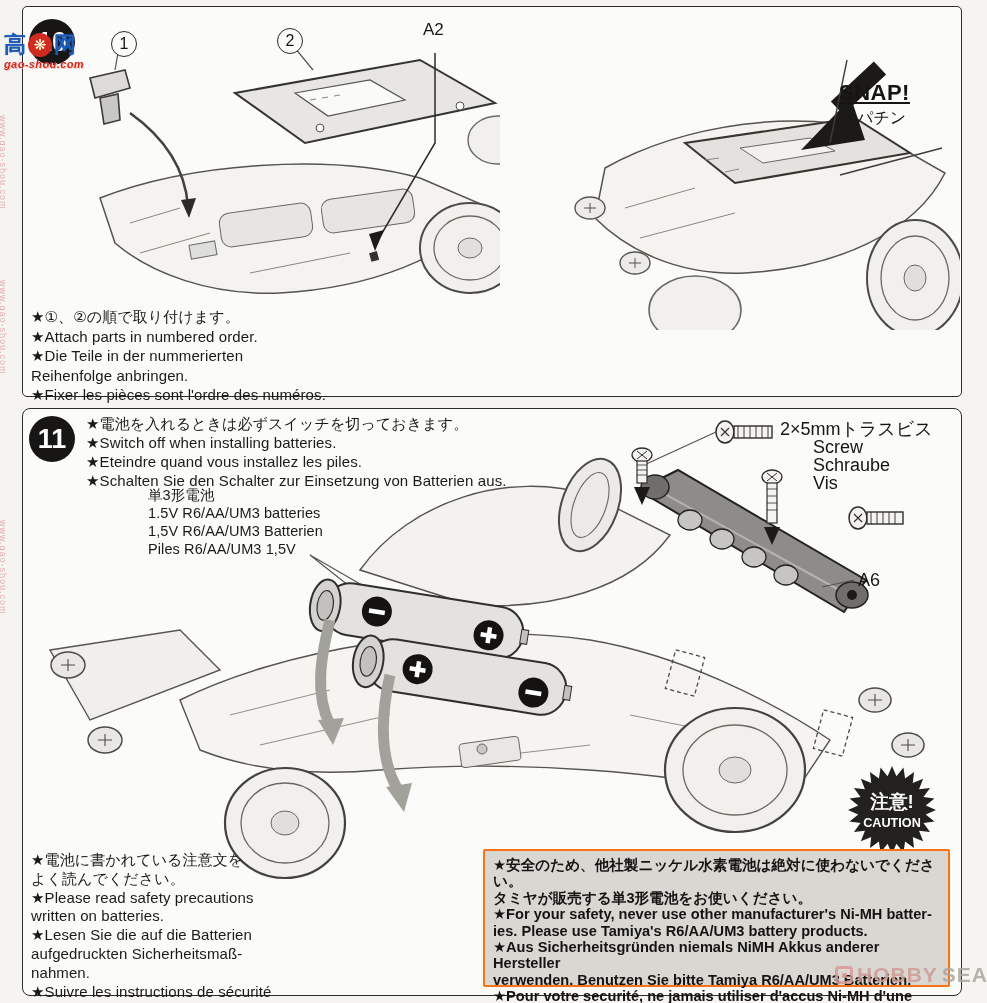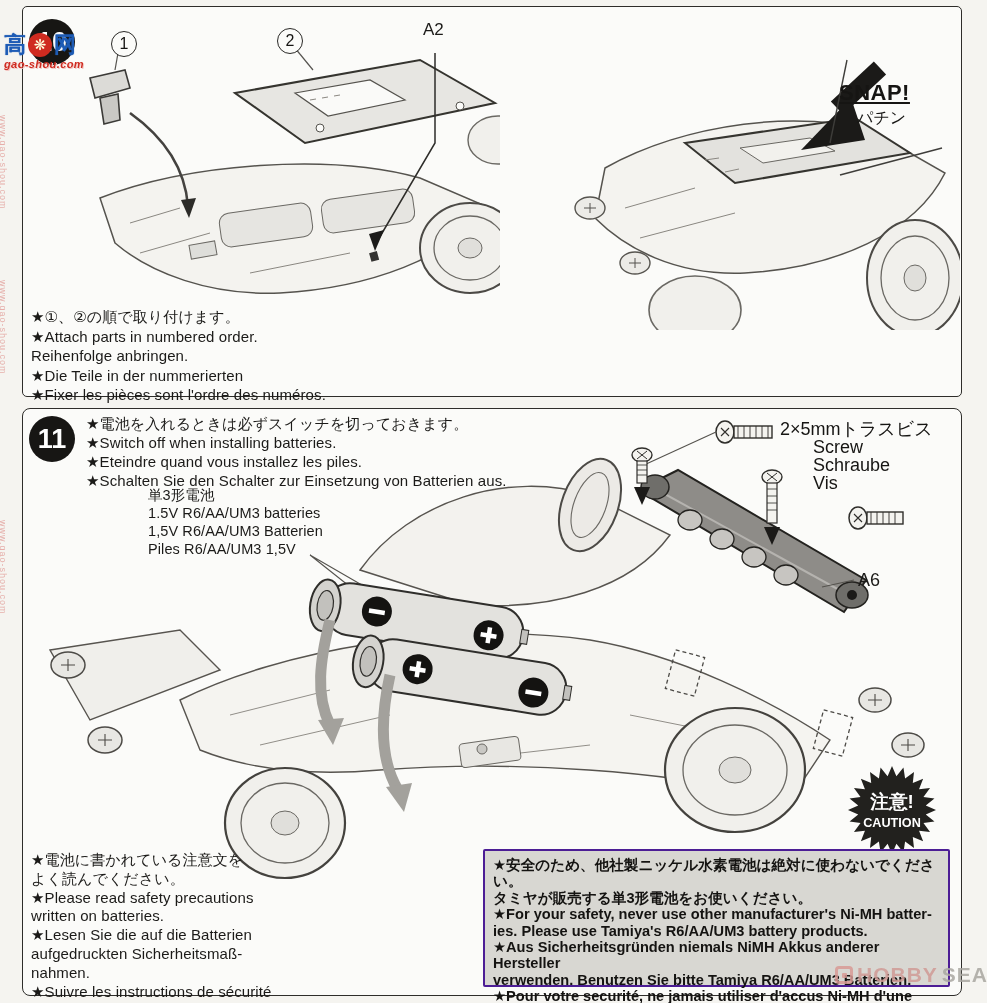--- a/index.html
+++ b/index.html
@@ -12,21 +12,21 @@
                 color:#fff; font-weight:700; font-size:27px; display:flex; align-items:center; justify-content:center; }
   .circ-num { position:absolute; width:26px; height:26px; border-radius:50%; border:1.6px solid #2a2927;
               background:#fbfbf9; font-size:16px; display:flex; align-items:center; justify-content:center; }
   .note-block { position:absolute; font-size:15px; line-height:19.5px; color:#1b1a18; letter-spacing:.1px; }
   .part-label { position:absolute; font-size:17px; color:#1b1a18;text-align:center; }
   .snap-en { position:absolute; font-weight:700; font-size:22px; letter-spacing:.5px; }
   .snap-ja { position:absolute; font-size:16px; }
   .screw-label { position:absolute; font-size:18px; line-height:18px; }
   .screw-sub { padding-left:33px; }
   .warning-box { position:absolute; left:483px; top:849px; width:467px; height:138px; background:#d8d7d2;
-                 border:2px solid #4c1d95; border-radius:2px; padding:6px 8px; font-size:14.6px; line-height:16.4px;
+                 border:2px solid #f97316; border-radius:2px; padding:6px 8px; font-size:14.6px; line-height:16.4px;
                  font-weight:700; color:#141311; }
   .logo { position:absolute; left:4px; top:30px; z-index:5; }
   .logo-row { display:flex; align-items:center; gap:2px; }
   .logo-char { color:#1d5bb5; font-weight:700; font-size:22px; text-shadow:0 0 1px #1d5bb5; }
   .logo-gear { width:24px; height:24px; border-radius:50%; background:#cf2b20; color:#ffd; font-size:15px;
                display:flex; align-items:center; justify-content:center; }
   .logo-domain { color:#cf2b20; font-weight:700; font-size:11px; font-style:italic; letter-spacing:.4px;
                  text-shadow:1px 1px 0 #f3c6c2; margin-top:-2px; }
   .edge-wm { position:absolute; left:-2px; color:rgba(205,60,55,.38); font-size:9px; letter-spacing:1px;
              writing-mode:vertical-rl; }
@@ -118,22 +118,22 @@
   <div class="circ-num" style="left:111px; top:31px;">1</div>
   <div class="circ-num" style="left:277px; top:28px;">2</div>
   <div class="part-label" style="left:423px; top:20px;">A2</div>
 
   <div class="snap-en" style="left:839px; top:80px;text-decoration:underline;">SNAP!</div>
   <div class="snap-ja" style="left:857px; top:108px;">パチン</div>
 
   <div class="note-block" style="left:31px; top:307px;">
     <div>★①、②の順で取り付けます。</div>
     <div>★Attach parts in numbered order.</div>
+    <div>★Die Teile in der nummerierten</div>
     <div>Reihenfolge anbringen.</div>
-    <div>★Die Teile in der nummerierten</div>
     <div>★Fixer les pièces sont l'ordre des numéros.</div>
   </div>
 
   <div class="panel" style="left:22px; top:408px; width:940px; height:588px; border-radius:8px;"></div>
 
   <svg class="abs" style="left:30px; top:415px;" width="925" height="470" viewBox="0 0 925 470">
 
     <path d="M330,155 C380,85 480,55 560,80 L640,120 C600,175 520,195 440,190 Z" fill="#f3f2ee" stroke="#57544f" stroke-width="1.4"></path>
     <ellipse cx="560" cy="90" rx="28" ry="48" transform="rotate(20 560 90)" fill="#eceae6" stroke="#4c4a46" stroke-width="2"></ellipse>
     <ellipse cx="560" cy="90" rx="16" ry="34" transform="rotate(20 560 90)" fill="none" stroke="#6a6863" stroke-width="1.1"></ellipse>

